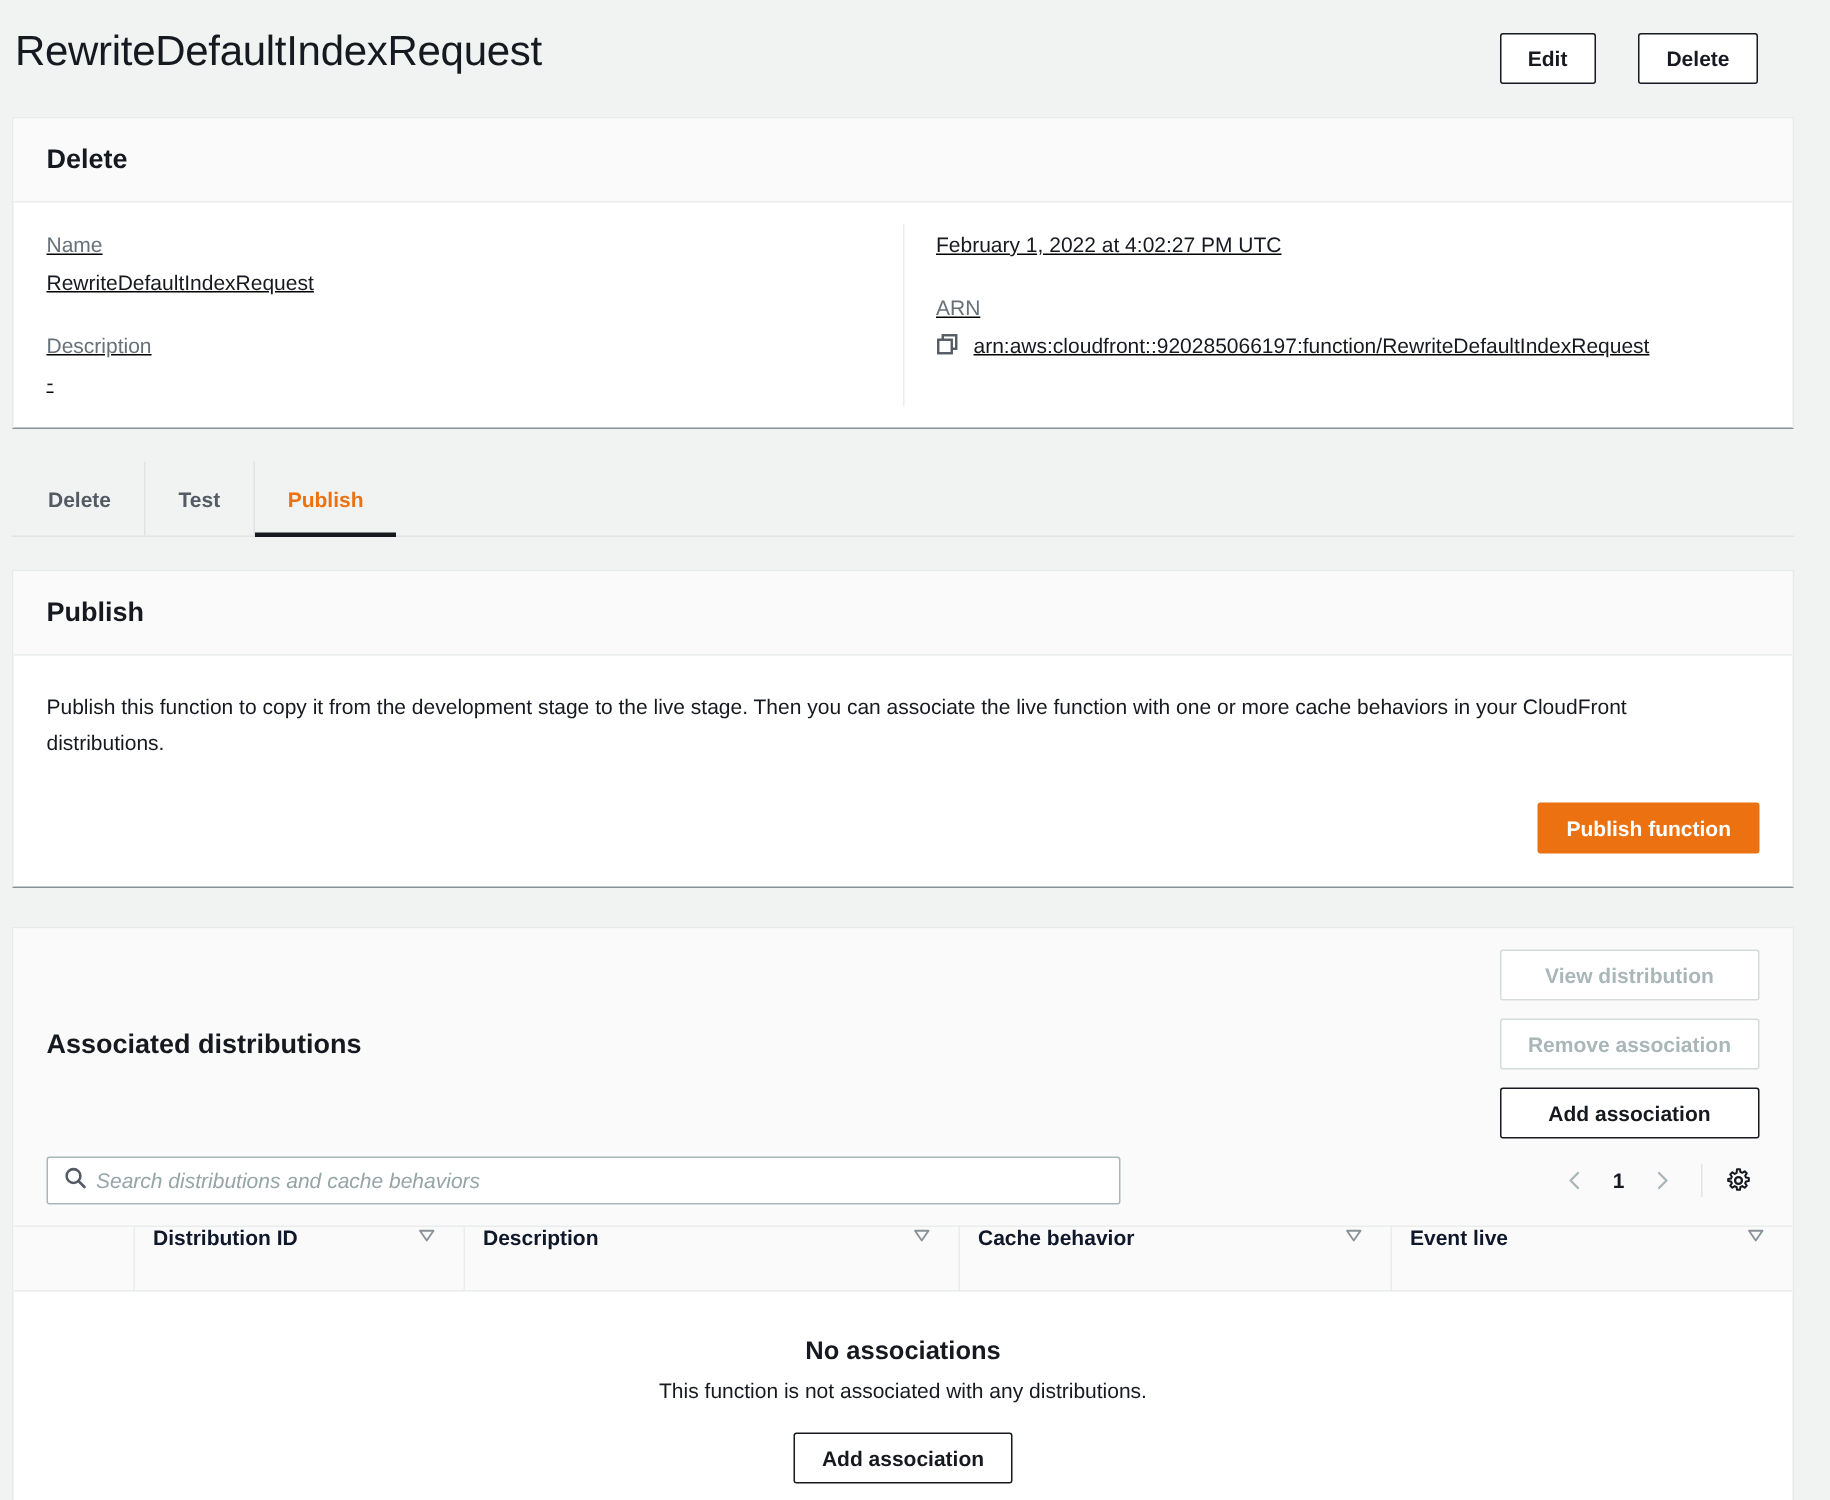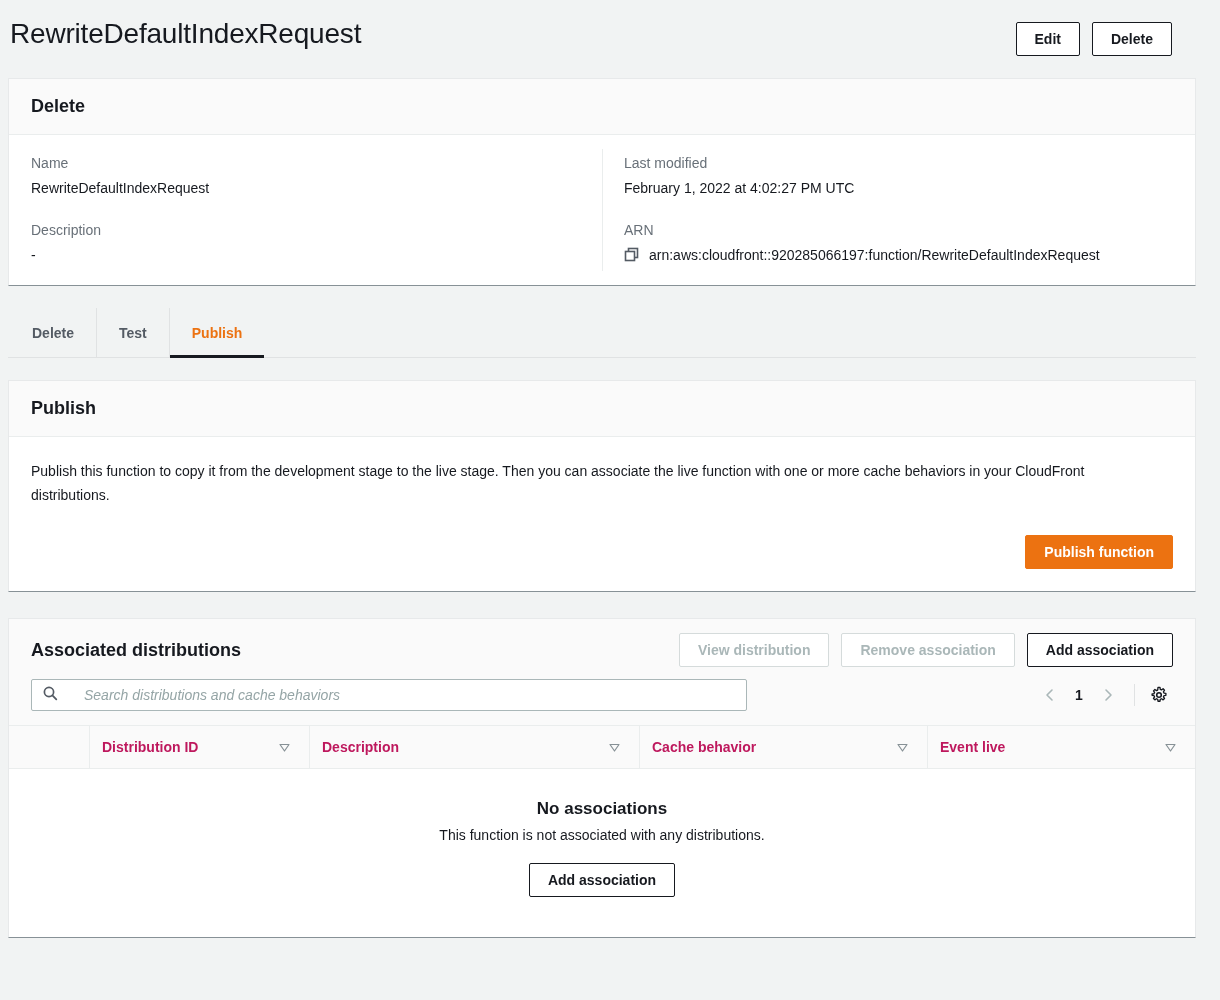--- a/index.html
+++ b/index.html
@@ -18,21 +18,21 @@
   
   .page-header {
     display: flex; align-items: flex-start; justify-content: space-between;
     padding: 16px 48px 16px 8px;
     height: 78px;
   }
   .page-title {
     font-size: 28px; font-weight: 400; color: #16191f;
     letter-spacing: -0.2px; line-height: 36px; margin: 0; padding-left: 2px;
   }
-  .header-actions { display: flex; gap: 12px; padding-top: 6px; justify-content: flex-end; }
+  .header-actions { display: flex; gap: 28px; padding-top: 6px; justify-content: flex-end; }
 
   .btn {
     font-family: "Liberation Sans", sans-serif;
     font-size: 14px; font-weight: bold;
     padding: 0 18px; height: 34px; line-height: 32px;
     border-radius: 2px; cursor: pointer; white-space: nowrap;
     background: #ffffff; color: #545b64; border: 1px solid #545b64;
   }
   .btn.strong { color: #16191f; border-color: #16191f; }
   .btn.disabled { color: #aab7b8; border-color: #d5dbdb; cursor: default; }
@@ -54,21 +54,21 @@
     border-bottom: 1px solid #eaeded;
     padding: 16px 22px 17px 22px;
   }
   .card-title {
     font-size: 18px; font-weight: bold; color: #16191f; margin: 0;
     line-height: 22px;
   }
 
   
   .details-body { display: flex; padding: 0; position: relative; }
-  .details-col { width: 50%; padding: 18px 22px 20px 22px; }
+  .details-col { width: 50%; padding: 18px 22px 20px 22px; text-decoration: underline; }
   .details-col.right { padding-left: 22px; }
   .col-divider {
     position: absolute; top: 14px; bottom: 14px; left: 50%;
     width: 1px; background: #eaeded;
   }
   .field { margin-bottom: 22px; }
   .field:last-child { margin-bottom: 0; }
   .field-label {
     font-size: 14px; color: #687078; line-height: 20px; margin-bottom: 5px;
   }
@@ -115,28 +115,28 @@
     background: #fafafa;
     padding: 14px 22px 14px 22px;
   }
   .assoc-top {
     display: flex; align-items: center; justify-content: space-between;
   }
   .assoc-title {
     font-size: 18px; font-weight: bold; color: #16191f; margin: 0;
     line-height: 24px;
   }
-  .assoc-buttons { display: flex; gap: 12px; }
+  .assoc-buttons { display: flex; gap: 12px; flex-direction: column; }
 
   .assoc-toolbar {
     display: flex; align-items: center; justify-content: space-between;
     margin-top: 12px;
   }
   .search-box {
-    display: flex; align-items: center; gap: 24px;
+    display: flex; align-items: center; gap: 4px;
     background: #ffffff; border: 1px solid #aab7b8; border-radius: 2px;
     height: 32px; width: 716px; padding: 0 10px;
   }
   .search-input {
     border: none; outline: none; background: transparent;
     font-family: "Liberation Sans", sans-serif;
     font-size: 14px; color: #16191f; width: 100%;
     font-style: normal;
   }
   .search-input::placeholder { color: #95a5a6; font-style: italic; }
@@ -156,22 +156,22 @@
   
   .table-head {
     display: flex; align-items: center;
     background: #fafafa;
     border-top: 1px solid #eaeded;
     border-bottom: 1px solid #eaeded;
     height: 44px;
   }
   .th-select { width: 80px; flex: 0 0 80px; }
   .th {
-    display: flex; align-items: center; justify-content: space-between;
-    font-size: 14px; font-weight: bold; color: #be185d;
+    display: flex; align-items: flex-start; justify-content: space-between;
+    font-size: 14px; font-weight: bold; color: #0f172a;
     padding: 0 18px 0 0; height: 44px;
     border-left: 1px solid #eaeded; padding-left: 12px;
   }
   .th-1 { flex: 0 0 220px; }
   .th-2 { flex: 0 0 330px; }
   .th-3 { flex: 0 0 288px; gap: 12px; }
   .th-4 { flex: 1 1 auto; }
   .sort-icon { margin-left: 10px; display: inline-flex; }
 
   .empty-state {
@@ -210,21 +210,20 @@
           <div class="field-label">Name</div>
           <div class="field-value">RewriteDefaultIndexRequest</div>
         </div>
         <div class="field">
           <div class="field-label">Description</div>
           <div class="field-value">-</div>
         </div>
       </div>
       <div class="details-col right">
         <div class="field">
-          <div class="field-label">Last modified</div>
           <div class="field-value">February 1, 2022 at 4:02:27 PM UTC</div>
         </div>
         <div class="field">
           <div class="field-label">ARN</div>
           <div class="field-value">
             <span class="copy-icon">
               <svg width="16" height="16" viewBox="0 0 16 16" aria-hidden="true">
                 <rect x="4.5" y="1.5" width="9" height="9" fill="none" stroke="#545b64" stroke-width="1.6"></rect>
                 <rect x="1.5" y="4.5" width="9" height="9" fill="#ffffff" stroke="#545b64" stroke-width="1.6"></rect>
               </svg>

